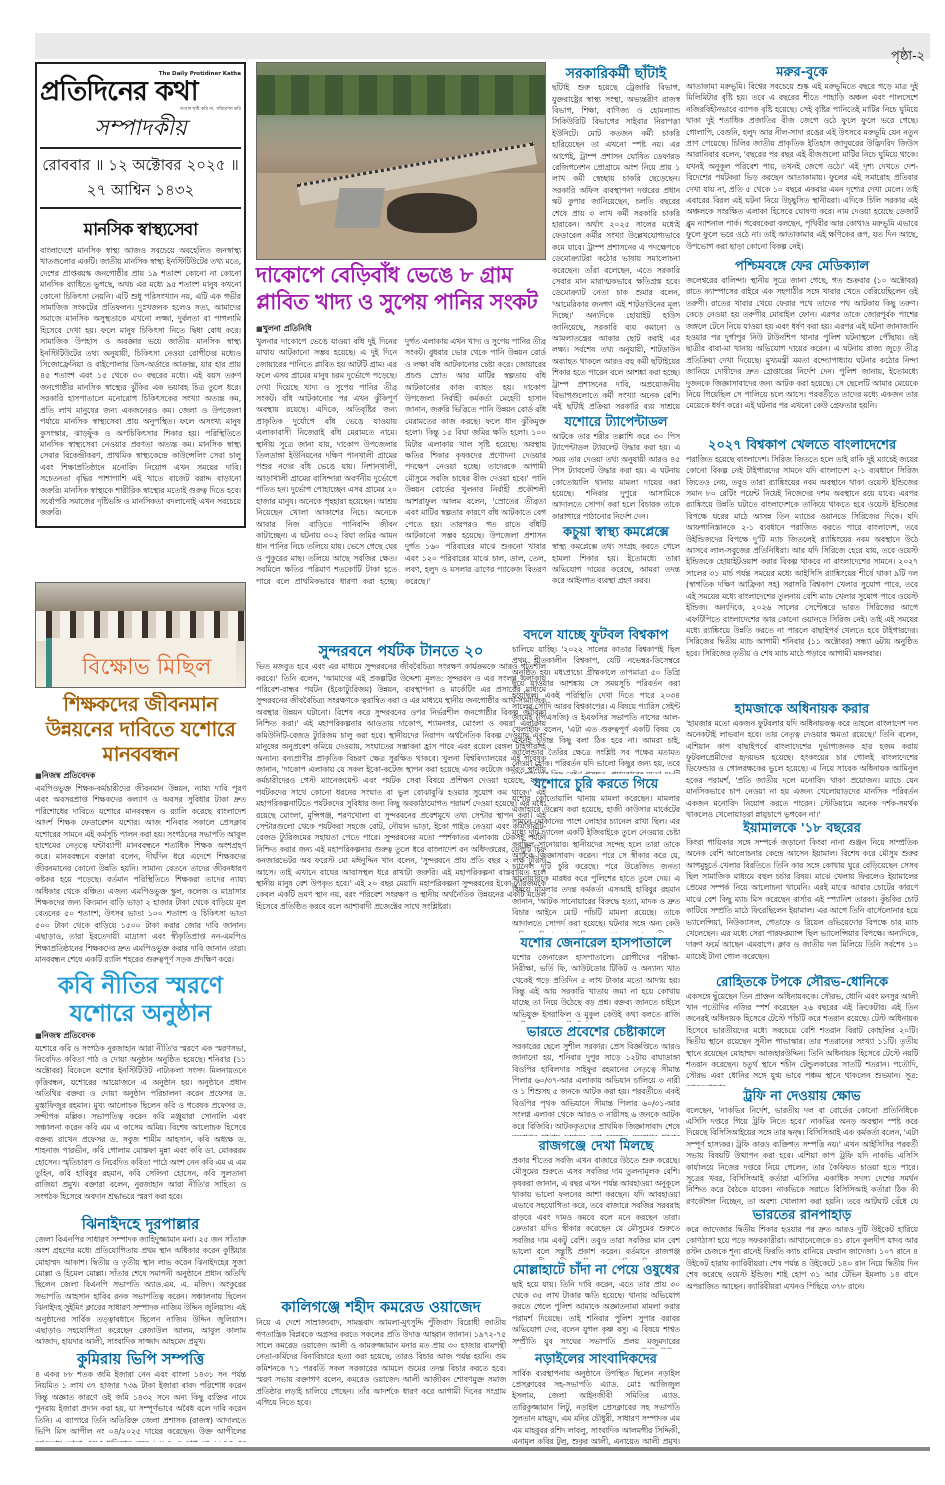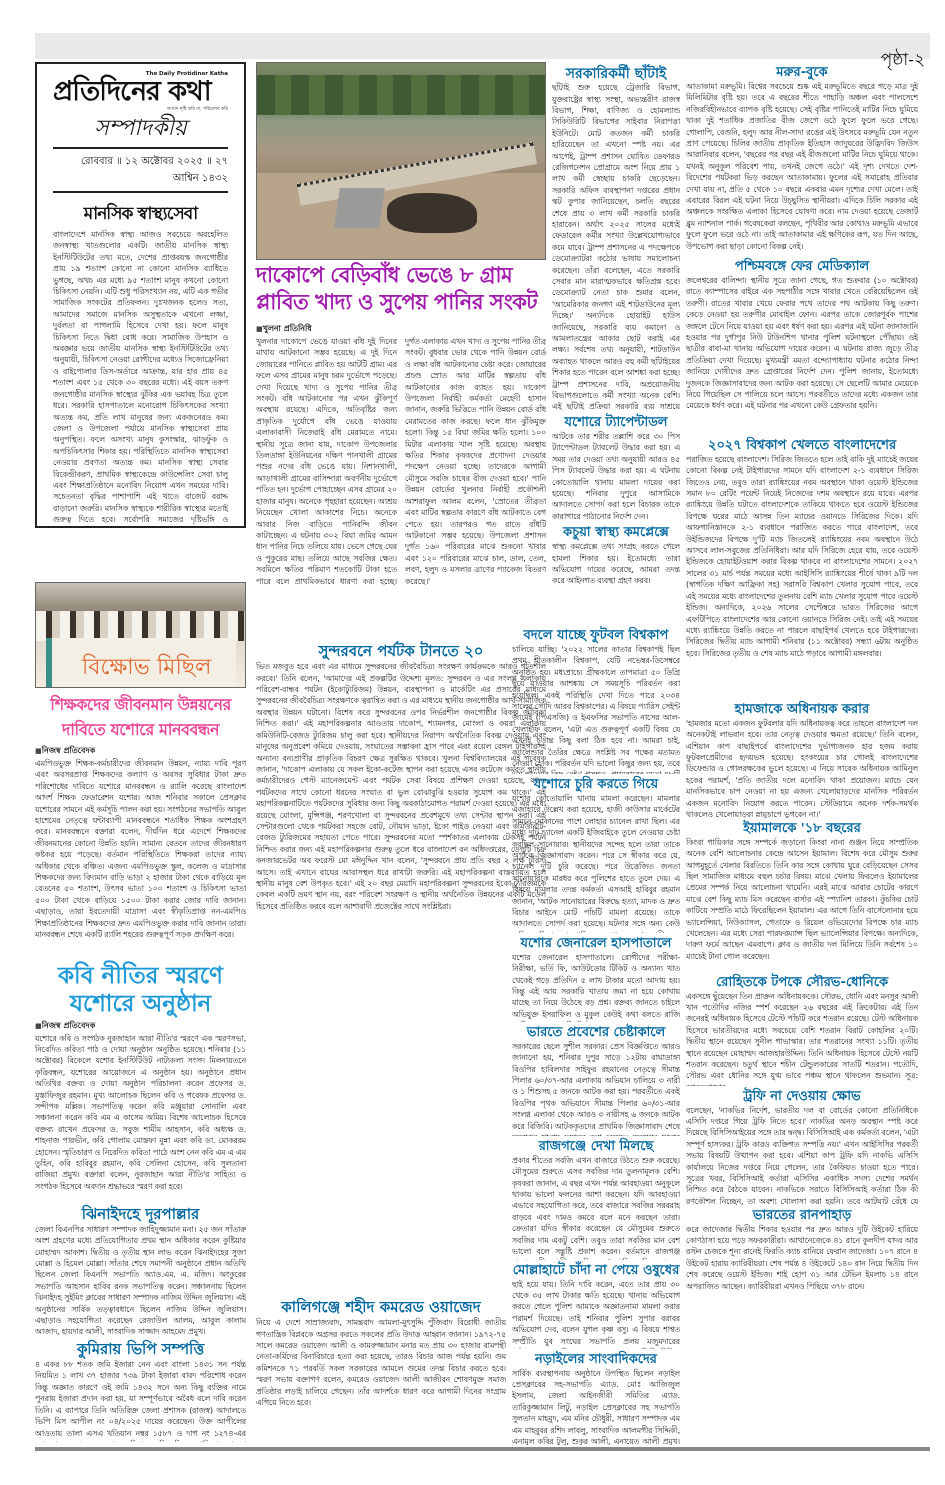--- a/index.html
+++ b/index.html
@@ -1,47 +1,47 @@
 <!DOCTYPE html>
 <html><head>
 <meta charset="utf-8">
 <style>
 *{box-sizing:border-box;margin:0;padding:0}
 html,body{width:945px;height:1485px;background:#fff;overflow:hidden}
 body{font-family:"DejaVu Sans","Liberation Sans",sans-serif;color:#111;position:relative}
 .topbar{position:absolute;left:35px;top:33px;width:895px;height:26px;background:#e9e9e9}
-.page-no{position:absolute;right:20px;top:46px;font-size:17px;font-family:"DejaVu Serif",serif}
+.page-no{position:absolute;right:20px;top:46px;font-size:13px;font-family:"DejaVu Serif",serif}
 .bottombar{position:absolute;left:35px;top:1447px;width:895px;height:4px;background:#888}
 .col{position:absolute;overflow:hidden}
 .para{font-size:7.9px;line-height:11.4px;text-align:justify;color:#222;font-family:"DejaVu Sans",sans-serif;letter-spacing:-0.2px}
 .h{font-family:"DejaVu Sans",sans-serif;font-weight:bold;text-align:center;color:#0369a1;line-height:1.15}
 .h-md{font-size:15px;margin:3px 0 1px}
 .h-sm{font-size:13px;margin:3px 0 1px}
 .byline{font-size:8px;font-weight:bold;color:#222;margin:2px 0 1px}
 .byline::before{content:"\25A0 ";font-size:7px;color:#444}
-.masthead{position:absolute;left:35px;top:62px;width:211px;height:466px;border:2px solid #222;padding:6px 16px;overflow:hidden}
+.masthead{position:absolute;left:35px;top:62px;width:211px;height:466px;border:2px solid #222;padding:6px 3px;overflow:hidden}
 .mh-en{font-size:5.5px;text-align:right;font-weight:bold;color:#222}
 .mh-title{font-family:"DejaVu Serif",serif;font-size:27px;font-weight:bold;line-height:30px;letter-spacing:-1px;color:#111}
 .mh-tag{font-size:4.5px;text-align:right;color:#333}
 .mh-ed{font-family:"DejaVu Serif",serif;font-style:italic;font-size:22px;text-align:center;line-height:30px;color:#111}
-.mh-date{border-top:2px solid #222;border-bottom:2px solid #222;font-size:10px;text-align:right;padding:4px 0;margin:4px 0 6px;font-family:"DejaVu Serif",serif}
+.mh-date{border-top:2px solid #222;border-bottom:2px solid #222;font-size:15px;text-align:center;padding:4px 0;margin:4px 0 6px;font-family:"DejaVu Serif",serif}
 .ed-title{font-family:"DejaVu Serif",serif;font-size:17px;font-weight:bold;text-align:center;line-height:28px;letter-spacing:-1px;margin-bottom:2px}
 .photo{position:absolute;overflow:hidden;border:1px solid #666}
 .flood{left:256px;top:62px;width:290px;height:198px;background:linear-gradient(180deg,#7e8a6a 0%,#5f7452 18%,#8f9a82 30%,#a89883 45%,#9a8670 60%,#b8a48c 100%)}
 .flood .water{position:absolute;left:0;top:110px;width:100%;height:88px;background:#b7a48b}
 .flood .trees{position:absolute;left:0;top:12px;width:100%;height:40px;background:repeating-linear-gradient(90deg,#3f5a34 0 18px,#54703f 18px 34px)}
 .flood .dam{position:absolute;left:40px;top:100px;width:240px;height:22px;background:#cfc6b5;transform:rotate(-10deg);border-top:3px dotted #333}
 .flood .breach{position:absolute;left:130px;top:130px;width:90px;height:40px;background:#3a332b;border-radius:40% 50% 30% 40%}
 .flood .hut{position:absolute;left:80px;top:125px;width:45px;height:40px;background:#9a9b98;transform:skewX(-8deg)}
 .rally{left:35px;top:582px;width:211px;height:106px;background:linear-gradient(180deg,#c7c3b7 0%,#8b7f70 30%,#e0d9cd 52%,#f3ecdf 100%)}
 .rally .crowd{position:absolute;left:0;top:28px;width:100%;height:30px;background:repeating-linear-gradient(90deg,#f5f2ec 0 10px,#3c322c 10px 16px,#d9cfc3 16px 24px)}
 .rally .banner{position:absolute;left:10px;top:55px;width:190px;height:50px;background:#f4efe4;border-left:6px solid #3b8e87}
 .rally .banner span{position:absolute;bottom:2px;left:30px;font-size:22px;font-weight:normal;color:#e0642e;font-family:"DejaVu Serif",serif}
 .red-head{position:absolute;left:256px;top:262px;width:290px;text-align:left;color:#a21caf;font-family:"DejaVu Sans",sans-serif;font-weight:bold;font-size:21px;line-height:27px;letter-spacing:-0.5px}
-.green-head{color:#ec4899;font-size:16px;line-height:25px;letter-spacing:-0.5px}
+.green-head{color:#a16207;font-size:20px;line-height:25px;letter-spacing:-0.5px}
 .cyan-head{color:#1e9ad6;font-size:23px;line-height:28px}
 </style>
 </head>
 <body>
 
 <div class="topbar"></div>
 <div class="page-no">পৃষ্ঠা-২</div>
 
 <div class="masthead">
   <div class="mh-en">The Daily Protidiner Katha</div>
@@ -57,21 +57,21 @@
   <div class="crowd"></div>
   <div class="banner">
     <span>বিক্ষোভ মিছিল</span>
   </div>
 </div>
 
 <div class="col" style="left:35px;top:692px;width:211px;height:750px">
   <div class="h green-head">শিক্ষকদের জীবনমান উন্নয়নের দাবিতে যশোরে মানববন্ধন</div>
   <div class="byline">নিজস্ব প্রতিবেদক</div>
   <div class="para">এমপিওভুক্ত শিক্ষক-কর্মচারীদের জীবনমান উন্নয়ন, ন্যায্য দাবি পূরণ এবং অবসরপ্রাপ্ত শিক্ষকদের কল্যাণ ও অবসর সুবিধার টাকা দ্রুত পরিশোধের দাবিতে যশোরে মানববন্ধন ও র‌্যালি করেছে বাংলাদেশ আদর্শ শিক্ষক ফেডারেশন যশোর। আজ শনিবার সকালে প্রেসক্লাব যশোরের সামনে এই কর্মসূচি পালন করা হয়। সংগঠনের সভাপতি আবুল হাশেমের নেতৃত্বে ঘন্টাব্যাপী মানববন্ধনে শতাধিক শিক্ষক অংশগ্রহণ করে। মানববন্ধনে বক্তারা বলেন, দীর্ঘদিন ধরে এদেশে শিক্ষকদের জীবনমানের কোনো উন্নতি হয়নি। সামান্য বেতনে তাদের জীবনধারণ কষ্টকর হয়ে পড়েছে। বর্তমান পরিস্থিতিতে শিক্ষকরা তাদের ন্যায্য অধিকার থেকে বঞ্চিত। এজন্য এমপিওভুক্ত স্কুল, কলেজ ও মাদ্রাসার শিক্ষকদের জন্য বিদ্যমান বাড়ি ভাড়া ২ হাজার টাকা থেকে বাড়িয়ে মূল বেতনের ৫০ শতাংশ, উৎসব ভাতা ১০০ শতাংশ ও চিকিৎসা ভাতা ৫০০ টাকা থেকে বাড়িয়ে ১৫০০ টাকা করার জোর দাবি জানান। এছাড়াও, তারা ইবতেদায়ী মাদ্রাসা এবং স্বীকৃতিপ্রাপ্ত নন-এমপিও শিক্ষাপ্রতিষ্ঠানের শিক্ষকদের দ্রুত এমপিওভুক্ত করার দাবি জানান তারা। মানববন্ধন শেষে একটি র‌্যালি শহরের গুরুত্বপূর্ণ সড়ক প্রদক্ষিণ করে।</div>
-  <div class="h cyan-head" style="margin-top:20px">কবি নীতির স্মরণে যশোরে অনুষ্ঠান</div>
+  <div class="h cyan-head" style="margin-top:5px">কবি নীতির স্মরণে যশোরে অনুষ্ঠান</div>
   <div class="byline">নিজস্ব প্রতিবেদক</div>
   <div class="para" style="height:170px;overflow:hidden">যশোরে কবি ও সংগঠক নুরজাহান আরা নীতি'র স্মরণে এক স্মরণসভা, নিবেদিত কবিতা পাঠ ও দোয়া অনুষ্ঠান অনুষ্ঠিত হয়েছে। শনিবার (১১ অক্টোবর) বিকেলে যশোর ইনস্টিটিউট নাট্যকলা সংসদ মিলনায়তনে কৃত্তিবন্ধন, যশোরের আয়োজনে এ অনুষ্ঠান হয়। অনুষ্ঠানে প্রধান অতিথির বক্তব্য ও দোয়া অনুষ্ঠান পরিচালনা করেন প্রফেসর ড. মুস্তাফিজুর রহমান। মুখ্য আলোচক ছিলেন কবি ও গবেষক প্রফেসর ড. সন্দীপক মল্লিক। সভাপতিত্ব করেন কবি মঞ্জুয়ারা সোনালি এবং সঞ্চালনা করেন কবি এম এ কাসেম অমিয়। বিশেষ আলোচক হিসেবে বক্তব্য রাখেন প্রফেসর ড. সবুজ শামীম আহসান, কবি অধ্যক্ষ ড. শাহনাজ পারভীন, কবি গোলাম মোস্তফা মুন্না এবং কবি ডা. মোকররম হোসেন। স্মৃতিচারণ ও নিবেদিত কবিতা পাঠে অংশ নেন কবি এম এ এম তুহিন, কবি হাবিবুর রহমান, কবি সেলিনা হোসেন, কবি সুলতানা রাজিয়া প্রমুখ। বক্তারা বলেন, নুরজাহান আরা নীতি'র সাহিত্য ও সংগঠক হিসেবে অবদান শ্রদ্ধাভরে স্মরণ করা হবে।</div>
   <div class="h h-md">ঝিনাইদহে দূরপাল্লার</div>
   <div class="para">জেলা বিএনপির সাধারণ সম্পাদক জাহিদুজ্জামান মনা। ২৫ জন সাঁতারু অংশ গ্রহণের মধ্যে প্রতিযোগিতায় প্রথম স্থান অধিকার করেন কুষ্টিয়ার মোহাম্মদ আকাশ। দ্বিতীয় ও তৃতীয় স্থান লাভ করেন ঝিনাইদহের সুজা মোল্লা ও হিমেল মোল্লা। সাঁতার শেষে সমাপনী অনুষ্ঠানে প্রধান অতিথি ছিলেন জেলা বিএনপি সভাপতি অ্যাড.এম. এ. মজিদ। অংকুরের সভাপতি আহসান হাবিব রনক সভাপতিত্ব করেন। সঞ্চালনায় ছিলেন ঝিনাইদহ সুইমিং ক্লাবের সাধারণ সম্পাদক নাজিম উদ্দিন জুলিয়াস। এই অনুষ্ঠানের সার্বিক তত্ত্বাবধানে ছিলেন নাজিম উদ্দিন জুলিয়াস। এছাড়াও সহযোগিতা করেছেন রেজাউল আলম, আবুল কালাম আজাদ, হায়দার আলী, সাংবাদিক সাজ্জাদ আহমেদ প্রমুখ।</div>
   <div class="h h-md">কুমিরায় ভিপি সম্পত্তি</div>
   <div class="para">৪ একর ৮৮ শতক জমি ইজারা নেন এবং বাংলা ১৪৩১ সন পর্যন্ত নিয়মিত ১ লাখ ৩৭ হাজার ৭৩৯ টাকা ইজারা বাবদ পরিশোধ করেন কিন্তু অজ্ঞাত কারণে ওই জমি ১৪৩২ সনে অন্য কিছু ব্যক্তির নামে পুনরায় ইজারা প্রদান করা হয়, যা সম্পূর্ণভাবে অবৈধ বলে দাবি করেন তিনি। এ ব্যাপারে তিনি অতিরিক্ত জেলা প্রশাসক (রাজস্ব) আদালতে ভিপি মিস আপীল নং ০৪/২০২৫ দায়ের করেছেন। উক্ত আপীলের আওতায় তালা এসএ খতিয়ান নম্বর ১৫৮৭ ও দাগ নং ১২৭৪-এর আওতায় ৪ একর ২২ শতক বিরান জমির বিষয়ে প্রতিকার চাওয়া হয়েছে। তিনি সংশ্লিষ্ট কর্তৃপক্ষের কাছে বিষয়টি তদন্ত করে দ্রুত সমাধানের দাবি জানিয়েছেন। স্থানীয় সূত্রে জানা গেছে, জমিটি নিয়ে দীর্ঘদিন ধরে বিরোধ চলছে এবং এলাকাবাসী শান্তিপূর্ণ সমাধান প্রত্যাশা করছেন।</div>
 </div>
 
 <div class="photo flood">
   <div class="trees"></div>

